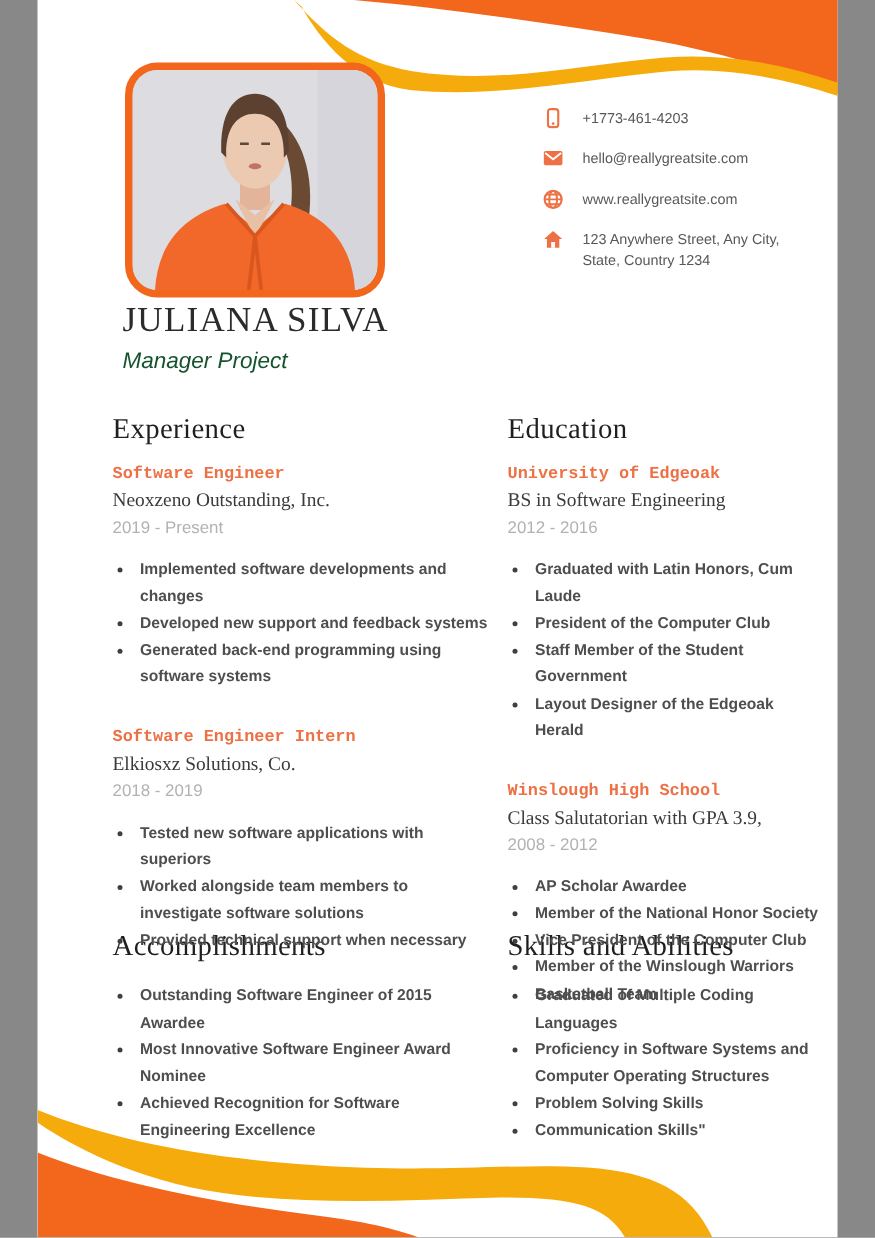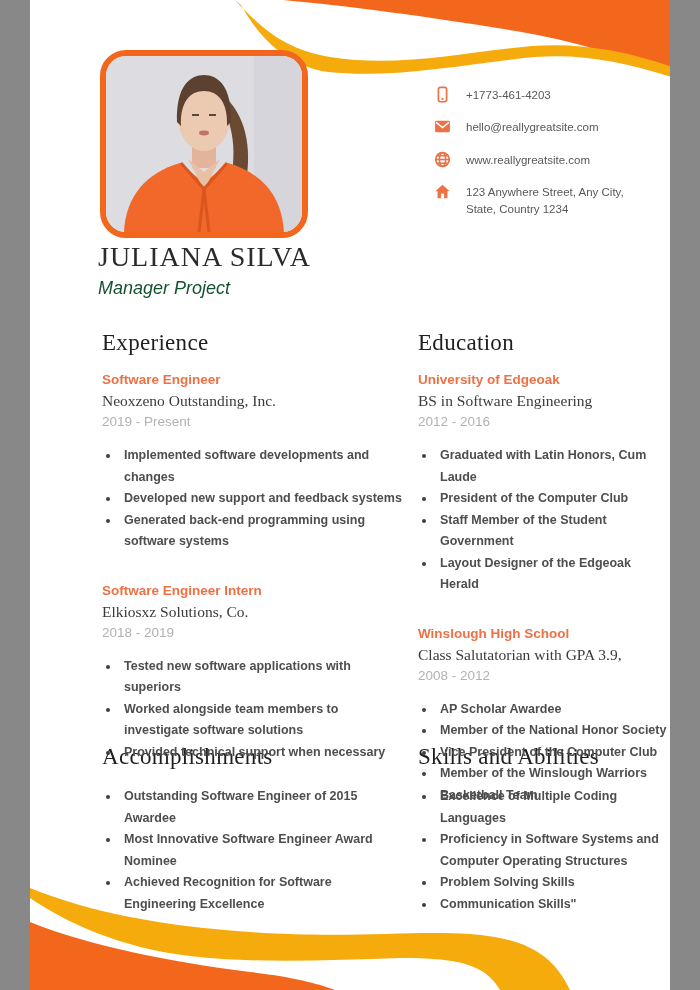--- a/index.html
+++ b/index.html
@@ -46,32 +46,32 @@
   .identity{position:absolute;left:68px;top:241px;z-index:2;}
   .person-name{
     margin:0;font-family:"Liberation Serif", serif;font-weight:400;
     font-size:28px;letter-spacing:1px;color:var(--color-name_text);
   }
   .person-title{
     margin:5px 0 0;font-size:18px;font-style:italic;color:#14532d;
   }
 
   .content{
-    position:absolute;left:72px;top:330px;z-index:2;
+    position:absolute;left:60px;top:330px;z-index:2;
     display:grid;grid-template-columns:316px 270px;
     grid-template-rows:414px auto;
   }
   h2.section-heading{
     margin:0 0 16px;font-family:"Liberation Serif", serif;font-weight:400;
     font-size:23px;letter-spacing:0.3px;color:var(--color-heading_text);
   }
   .entry{margin:0;}
   .entry + .entry{margin-top:30px;}
   .entry-title{
-    font-size:13.5px;font-weight:700;color:var(--color-accent);margin-bottom:5px;
+    font-size:13.5px;font-weight:700;color:var(--color-accent);margin-bottom:5px;font-family:Liberation Mono, monospace;
   }
   .entry-org{
     font-family:"Liberation Serif", serif;font-size:15.5px;
     color:var(--color-serif_text);margin-bottom:4px;
   }
   .entry-dates{font-size:13.5px;color:var(--color-muted_text);}
   ul.bullets{list-style:none;margin:16px 0 0;padding:0;max-width:300px;}
   .col-right ul.bullets{max-width:252px;}
   ul.bullets li{
     position:relative;padding-left:22px;font-size:12.5px;
@@ -223,21 +223,21 @@
       <ul class="bullets">
         <li>Outstanding Software Engineer of 2015 Awardee</li>
         <li>Most Innovative Software Engineer Award Nominee</li>
         <li>Achieved Recognition for Software Engineering Excellence</li>
       </ul>
     </section>
 
     <section class="col-right row2">
       <h2 class="section-heading">Skills and Abilities</h2>
       <ul class="bullets">
-        <li>Excellence of Multiple Coding Languages</li>
+        <li>Graduated of Multiple Coding Languages</li>
         <li>Proficiency in Software Systems and Computer Operating Structures</li>
         <li>Problem Solving Skills</li>
         <li>Communication Skills"</li>
       </ul>
     </section>
 
   </div>
 </div>
 
 </body></html>

